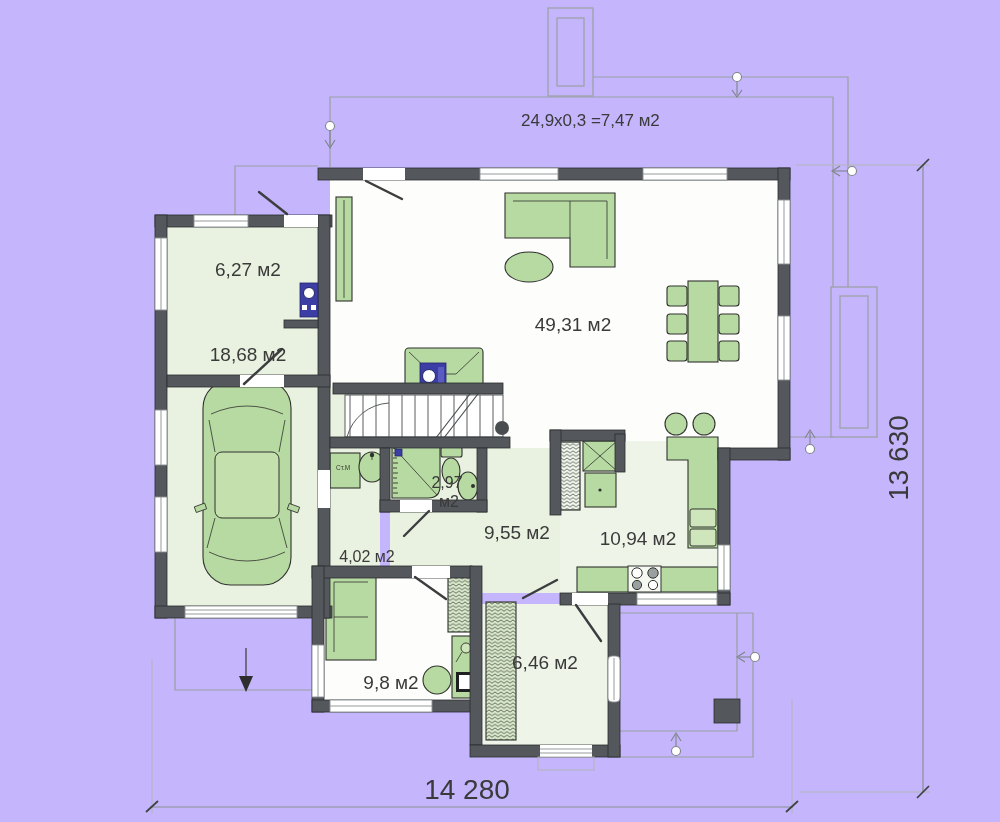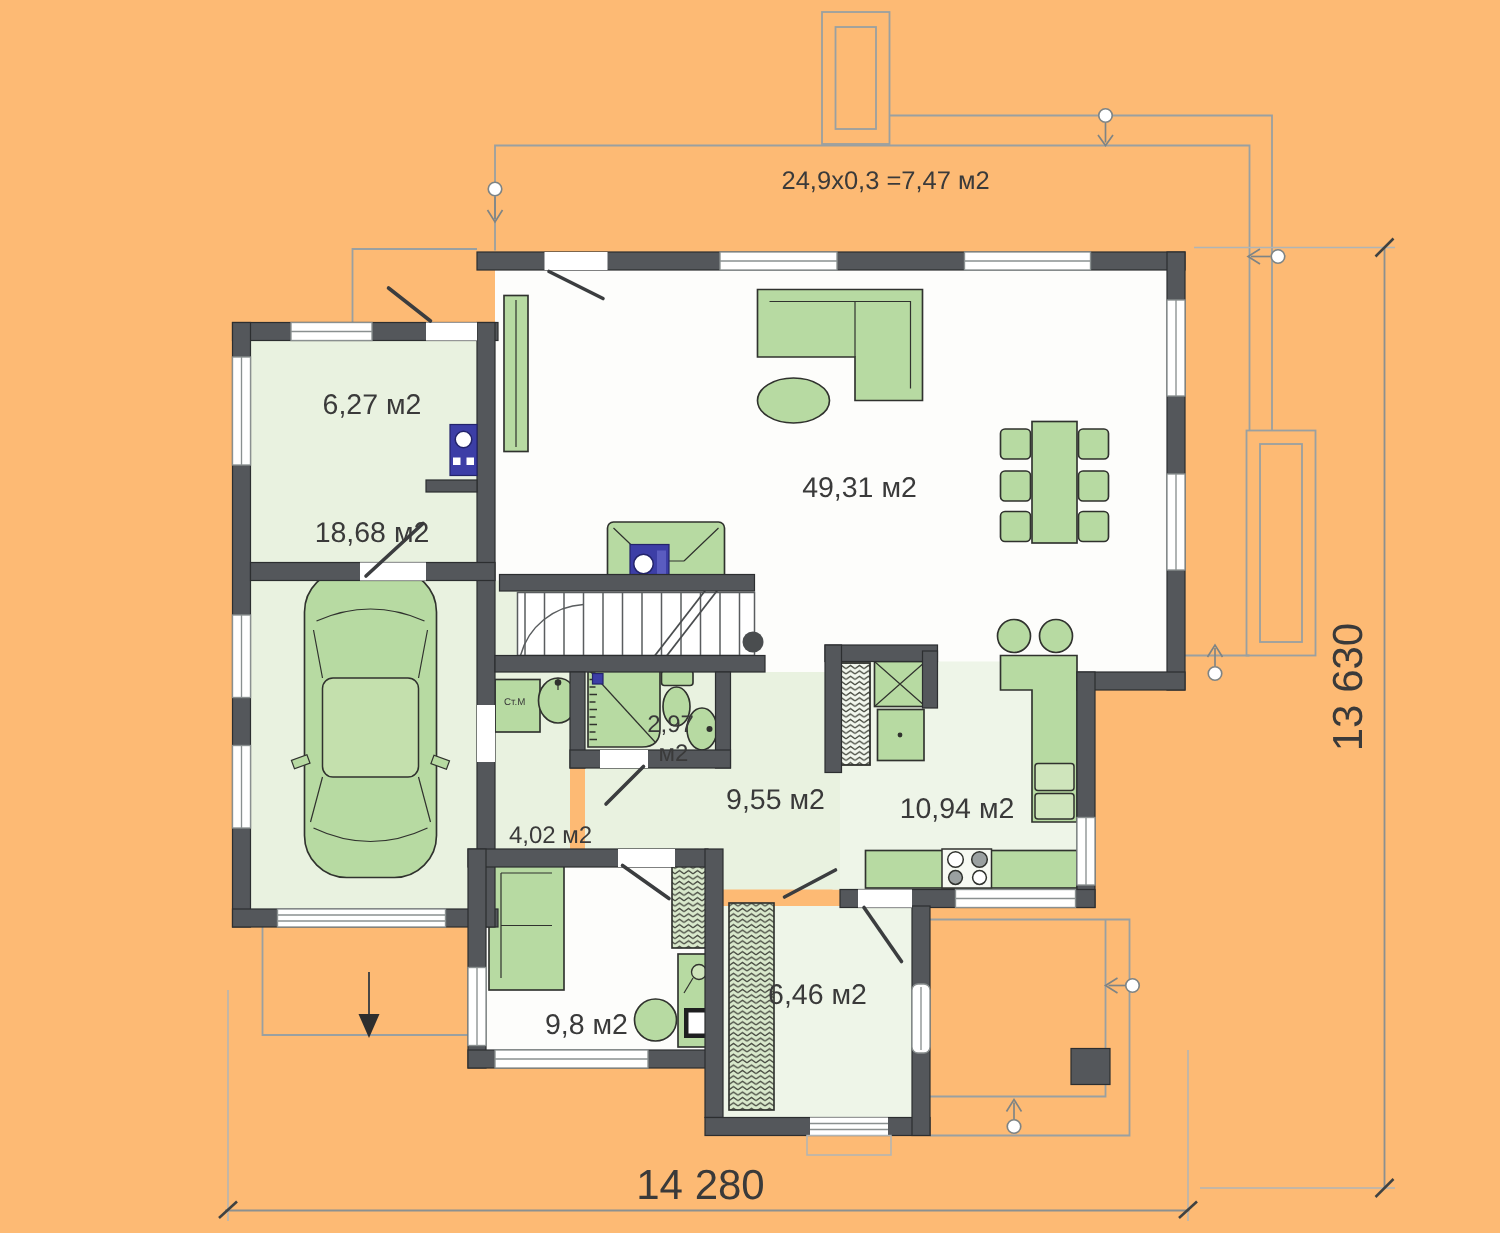--- a/index.html
+++ b/index.html
@@ -1,16 +1,16 @@
 <!DOCTYPE html>
 <html><head>
 <meta charset="utf-8">
 <style>
   html,body{margin:0;padding:0;background:#fff;}
-  #stage{position:relative;width:1000px;height:822px;background:#fdba74;overflow:hidden;
+  #stage{position:relative;width:1000px;height:822px;background:#c4b5fd;overflow:hidden;
          font-family:"Liberation Sans",sans-serif;}
   svg{position:absolute;left:0;top:0;}
   .wall{fill:#54575b;stroke:#2c2e30;stroke-width:.8;}
   .thin{stroke:#9aa0a1;stroke-width:1.2;fill:none;}
   .thin2{stroke:#b0b5b5;stroke-width:1;fill:none;}
   .roomG{fill:#e9f2e0;}
   .roomG2{fill:#eef5e8;}
   .roomW{fill:#fdfdfb;}
   .furn{fill:#b7daa2;stroke:#30322e;stroke-width:1.1;}
   .furnL{fill:#cfe5bc;stroke:#30322e;stroke-width:1;}

